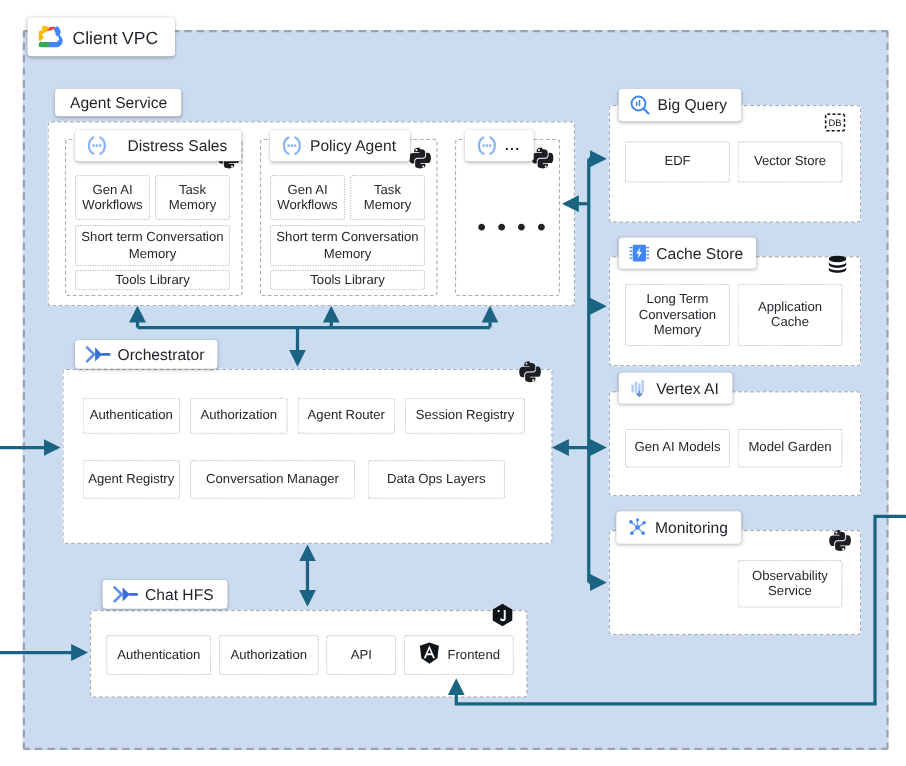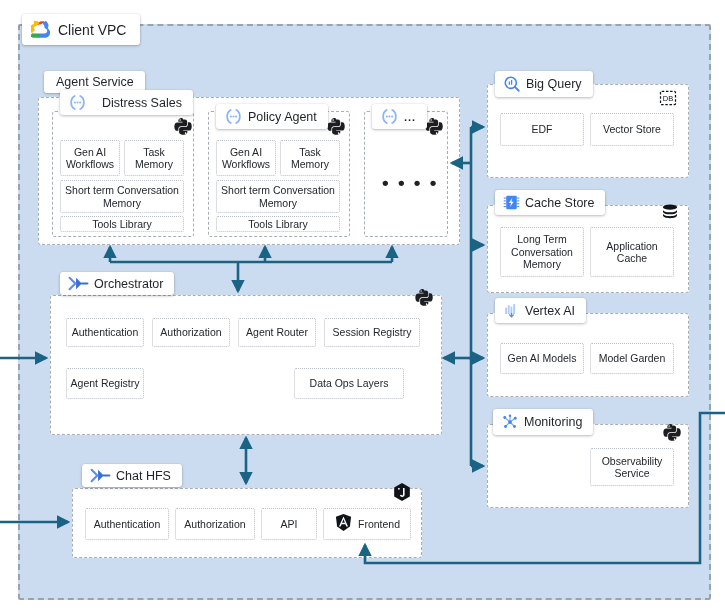--- a/index.html
+++ b/index.html
@@ -65,20 +65,21 @@
 
   <div class="dashbox" style="left:364px;top:111px;width:82px;height:124px;"></div>
   <div class="dots4" style="left:382px;top:172px;">• • • •</div>
 
   <div class="dashbox" style="left:50px;top:295px;width:390px;height:138px;"></div>
   <div class="dotbox" style="left:66px;top:318px;width:78px;height:29px;">Authentication</div>
   <div class="dotbox" style="left:152px;top:318px;width:78px;height:29px;">Authorization</div>
   <div class="dotbox" style="left:238px;top:318px;width:78px;height:29px;">Agent Router</div>
   <div class="dotbox" style="left:324px;top:318px;width:96px;height:29px;">Session Registry</div>
   <div class="dotbox" style="left:66px;top:368px;width:78px;height:31px;">Agent Registry</div>
+  <div class="dotbox" style="left:152px;top:368px;width:132px;height:31px;">Conversation Manager</div>
   <div class="dotbox" style="left:294px;top:368px;width:110px;height:31px;">Data Ops Layers</div>
 
   <div class="dashbox" style="left:72px;top:488px;width:348px;height:68px;"></div>
   <div class="dotbox" style="left:85px;top:508px;width:84px;height:32px;">Authentication</div>
   <div class="dotbox" style="left:175px;top:508px;width:80px;height:32px;">Authorization</div>
   <div class="dotbox" style="left:261px;top:508px;width:56px;height:32px;">API</div>
   <div class="dotbox" style="left:323px;top:508px;width:88px;height:32px;gap:5px;text-align:right;">
     <span class="ico">
       <svg width="19" height="19" viewBox="0 0 24 24">
           <path d="M12 1.2 2.4 4.6l1.5 12.6L12 22.8l8.1-5.6 1.5-12.6z" fill="#101418"></path>
@@ -143,21 +144,21 @@
         <path d="M3.1 4.3C-.6 4.4-2.9 8.4-1 11.6c.5.9 1.3 1.7 2.2 2.2l3.4-3.4c-1.5-.7-1.8-2.6-.6-3.7.5-.5 1.2-.7 1.9-.6l3.4-3.4c-1.3-1.7-3.4-2.6-5.5-2.3-.2 0-.4.1-.7.1v3.8z" fill="#fbbc04"></path>
       </svg>
     </span>
     <span>Client VPC</span>
   </div>
 
   <div class="chip plain" style="left:44px;top:71px;">
     <span>Agent Service</span>
   </div>
 
-  <div class="chip" style="left:60px;top:90px;gap:15px;">
+  <div class="chip" style="left:60px;top:104px;gap:15px;">
     <span class="ico">
       <svg width="19" height="17" viewBox="0 0 24 22">
         <path d="M8.4 2.6C5.6 4 3.8 6.9 3.8 11s1.8 7 4.6 8.4" stroke="#8ab4f8" stroke-width="2.3" fill="none" stroke-linecap="round"></path>
         <path d="M15.6 2.6c2.8 1.4 4.6 4.3 4.6 8.4s-1.8 7-4.6 8.4" stroke="#8ab4f8" stroke-width="2.3" fill="none" stroke-linecap="round"></path>
         <circle cx="8.6" cy="11" r="1.35" fill="#8ab4f8"></circle>
           <circle cx="12" cy="11" r="1.35" fill="#8ab4f8"></circle>
           <circle cx="15.4" cy="11" r="1.35" fill="#8ab4f8"></circle>
       </svg>
     </span>
     <span>Distress Sales</span>

